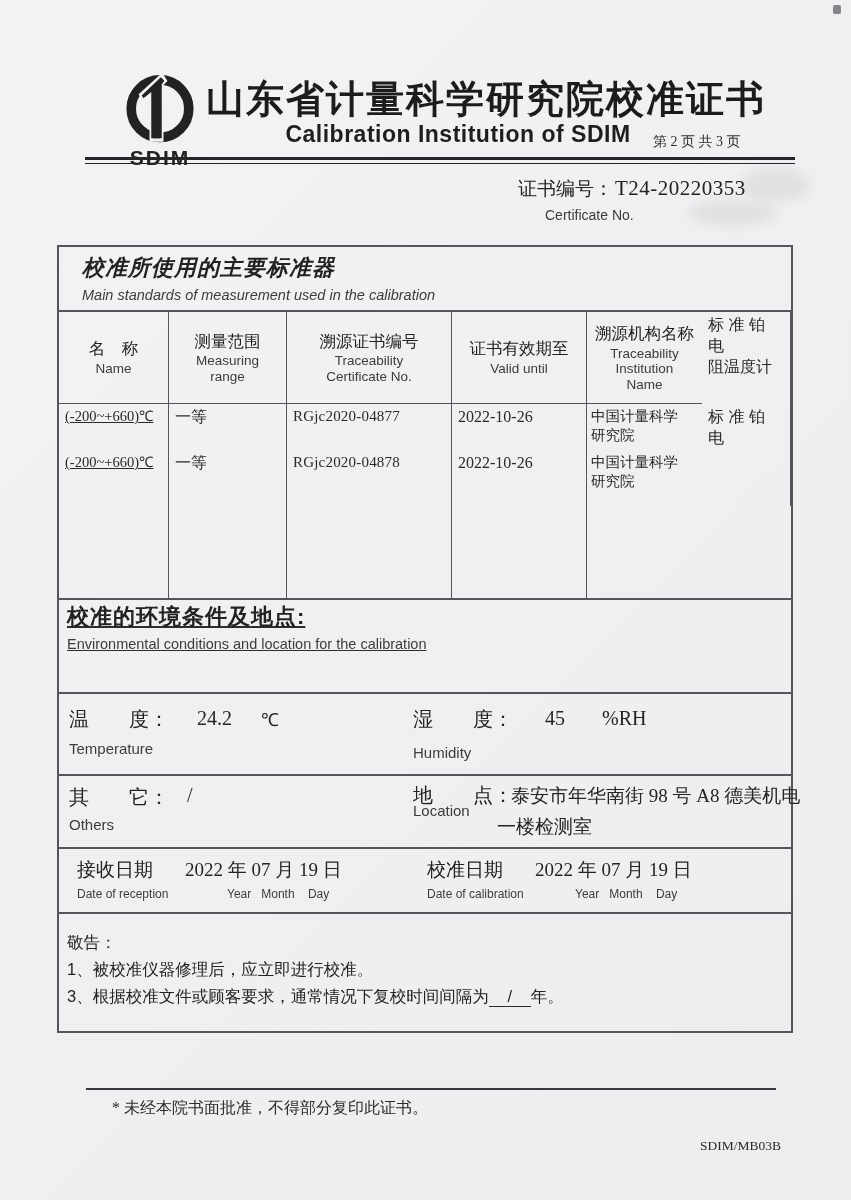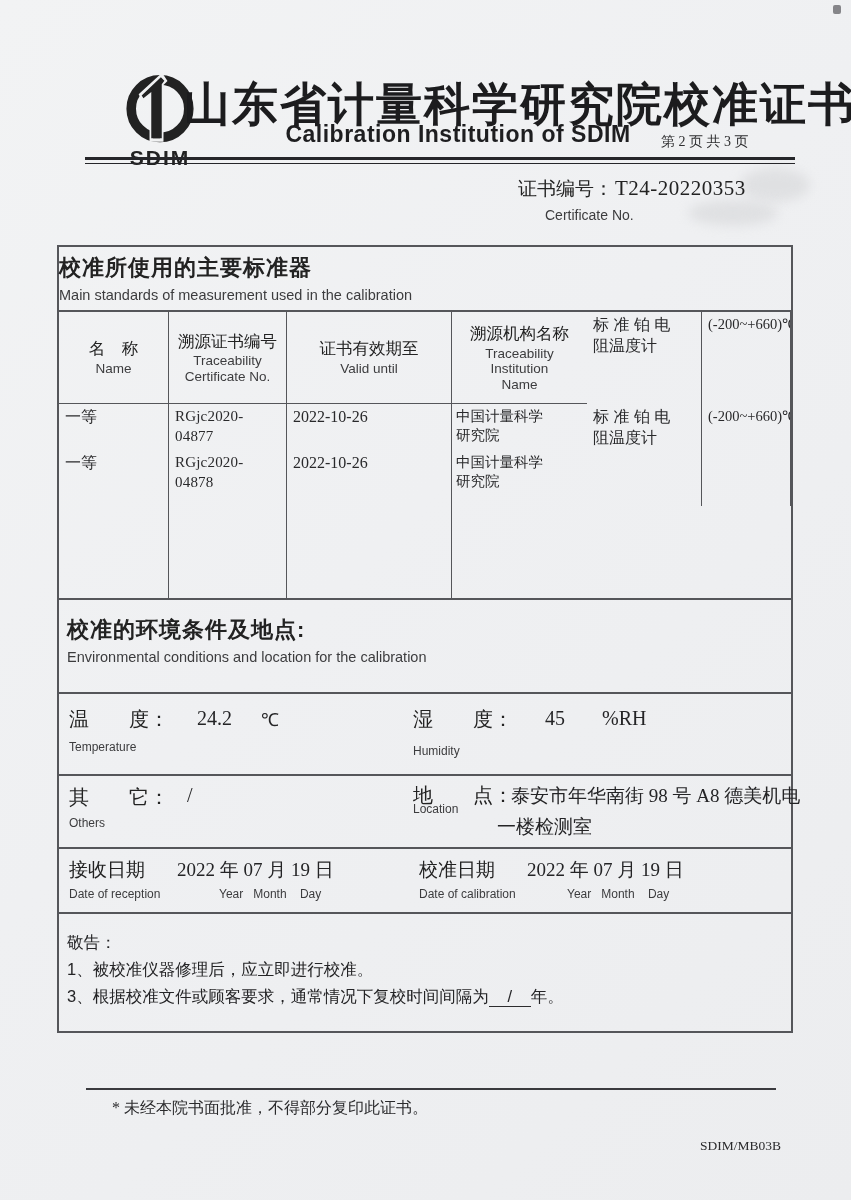--- a/index.html
+++ b/index.html
@@ -20,75 +20,75 @@
     background:linear-gradient(135deg,#f2f3f4 0%,#eff0f2 45%,#ecedef 100%);
   }
   
   .speck{position:absolute;background:#6a6a6e;border-radius:2px;opacity:.8;}
   .ghost{position:absolute;background:#d9dadc;filter:blur(6px);border-radius:50%;opacity:.7;}
   
   .logo{position:absolute;left:106px;top:72px;width:108px;text-align:center;}
   .logo svg{display:block;margin:0 auto;}
   .logo-text{font-weight:bold;font-size:21px;letter-spacing:2px;color:#222;margin-top:-8px;font-family:"Liberation Sans",sans-serif;}
   .title-zh{
-    position:absolute;left:184px;top:74px;width:580px;
+    position:absolute;left:196px;top:74px;width:580px;text-align:center;
     font-family:"Liberation Serif", serif;
-    font-size:46px;font-weight:bold;letter-spacing:2px;color:#1c1c1e;white-space:nowrap;
+    font-size:38px;font-weight:bold;letter-spacing:2px;color:#1c1c1e;white-space:nowrap;
   }
   .title-en{
     position:absolute;left:178px;top:121px;width:560px;text-align:center;
     font-size:23px;font-weight:bold;letter-spacing:.5px;color:#1e1e20;white-space:nowrap;
   }
   .page-info{
     position:absolute;left:653px;top:133px;
-    font-family:"Liberation Serif", serif;font-size:14px;color:var(--ink);white-space:pre;margin-left:8px;
+    font-family:"Liberation Serif", serif;font-size:14px;color:var(--ink);white-space:pre;
   }
   .rule-double{
     position:absolute;left:85px;top:157px;width:710px;height:3px;
     border-top:3px solid #26262a;border-bottom:1px solid #26262a;
   }
   .certno-line{position:absolute;left:518px;top:176px;display:flex;align-items:baseline;}
   .certno-label{font-size:19px;font-weight:500;color:#222;}
   .certno-value{font-family:"Liberation Serif", serif;font-size:21px;color:#222;margin-left:2px;letter-spacing:.5px;}
   .certno-en{position:absolute;left:545px;top:207px;font-size:14px;color:var(--ink-soft);}
   
   .main-box{
     position:absolute;left:57px;top:245px;width:736px;height:788px;
     border:2px solid var(--line);box-sizing:border-box;
   }
   .sec-title-zh{font-size:22px;font-weight:600;color:#222;letter-spacing:1px;}
   .sec-title-en{font-size:14.5px;color:var(--ink-soft);margin-top:4px;}
-  .sec1-head{position:absolute;left:0;top:6px;}
+  .sec1-head{position:absolute;left:23px;top:6px;font-style:italic;}
   
   .std-table{
     position:absolute;left:0;top:63px;width:100%;height:290px;box-sizing:border-box;
     display:grid;
     grid-template-columns:110px 118px 165px 135px 115px 1fr;
     grid-template-rows:92px 46px 56px 1fr;
     border-top:2px solid var(--line);
     border-bottom:2px solid var(--line);
   }
   .cell{border-right:1px solid var(--line);padding:3px 6px;box-sizing:border-box;overflow:hidden;}
   .cell.last{border-right:none;}
   .th{border-bottom:1px solid var(--line);display:flex;flex-direction:column;justify-content:center;align-items:center;text-align:center;}
   .th-zh{font-size:16.5px;color:#222;line-height:1.25;white-space:pre-line;}
   .th-en{font-size:13.5px;color:var(--ink-soft);line-height:1.15;white-space:pre-line;margin-top:2px;}
   .td{font-size:16px;color:#29292b;line-height:1.3;}
   .pre{white-space:pre-line;}
   .mono-serif{font-family:"Liberation Serif", serif;}
-  .td.range{font-size:14.5px;}
+  .td.range{font-size:14.5px;text-decoration:underline;}
   .td.trace{font-size:15px;letter-spacing:.2px;}
   .td.valid{font-size:16px;}
   .td.inst{font-size:14.5px;padding:3px 4px;}
   
-  .sec2-head{position:absolute;left:8px;top:368px;}
+  .sec2-head{position:absolute;left:8px;top:355px;text-decoration:underline;}
   .hline{position:absolute;left:0;width:100%;height:0;border-top:2px solid var(--line);}
   .env-label{font-size:20px;font-weight:500;color:#222;white-space:pre;}
   .env-value{font-family:"Liberation Serif", serif;font-size:20px;color:#242426;}
-  .env-en{font-size:12px;color:var(--ink-soft);}
+  .env-en{font-size:15px;color:var(--ink-soft);}
   .row-abs{position:absolute;left:0;width:100%;}
   
   .date-label{font-size:19px;font-weight:500;color:#222;}
   .date-value{font-family:"Liberation Serif", serif;font-size:19px;color:#242426;white-space:pre;}
   .date-en{font-size:12px;color:var(--ink-soft);white-space:pre;}
   
   .notice{position:absolute;left:8px;top:682px;font-size:16.5px;color:#242426;line-height:27px;}
   .blank{display:inline-block;min-width:42px;text-align:center;border-bottom:1px solid #2c2c2e;line-height:1;padding-bottom:1px;}
   
   .footer-rule{position:absolute;left:86px;top:1088px;width:690px;border-top:2px solid #3a3a3e;}
@@ -131,20 +131,25 @@
       <div class="sec-title-en">Main standards of measurement used in the calibration</div>
     </div>
 
     <div class="std-table">
 
       <div class="cell th">
         <div class="th-zh">名　称</div>
         <div class="th-en">Name</div>
       </div>
       <div class="cell th">
+        <div class="th-zh">测量范围</div>
+        <div class="th-en">Measuring
+range</div>
+      </div>
+      <div class="cell th">
         <div class="th-zh">溯源证书编号</div>
         <div class="th-en">Traceability
 Certificate No.</div>
       </div>
       <div class="cell th">
         <div class="th-zh">证书有效期至</div>
         <div class="th-en">Valid until</div>
       </div>
       <div class="cell th last">
         <div class="th-zh">溯源机构名称</div>
@@ -203,21 +208,21 @@
       <span class="env-value" style="position:absolute;left:128px;top:10px;">/</span>
       <span class="env-en" style="position:absolute;left:10px;top:42px;">Others</span>
 
       <span class="env-label" style="position:absolute;left:354px;top:8px;">地　　点：</span>
       <span class="env-value" style="position:absolute;left:452px;top:9px;font-size:19px;white-space:nowrap;">泰安市年华南街 98 号 A8 德美机电</span>
       <span class="env-en" style="position:absolute;left:354px;top:28px;">Location</span>
       <span class="env-value" style="position:absolute;left:438px;top:40px;font-size:19px;">一楼检测室</span>
     </div>
     <div class="hline" style="top:600px;"></div>
 
-    <div class="row-abs" style="top:600px;height:47px;">
+    <div class="row-abs" style="top:600px;height:47px;margin-left:8px;">
       <span class="date-label" style="position:absolute;left:10px;top:10px;">接收日期</span>
       <span class="date-value" style="position:absolute;left:118px;top:10px;">2022 年 07 月 19 日</span>
       <span class="date-en" style="position:absolute;left:10px;top:40px;">Date of reception</span>
       <span class="date-en" style="position:absolute;left:160px;top:40px;">Year   Month    Day</span>
 
       <span class="date-label" style="position:absolute;left:360px;top:10px;">校准日期</span>
       <span class="date-value" style="position:absolute;left:468px;top:10px;">2022 年 07 月 19 日</span>
       <span class="date-en" style="position:absolute;left:360px;top:40px;">Date of calibration</span>
       <span class="date-en" style="position:absolute;left:508px;top:40px;">Year   Month    Day</span>
     </div>

